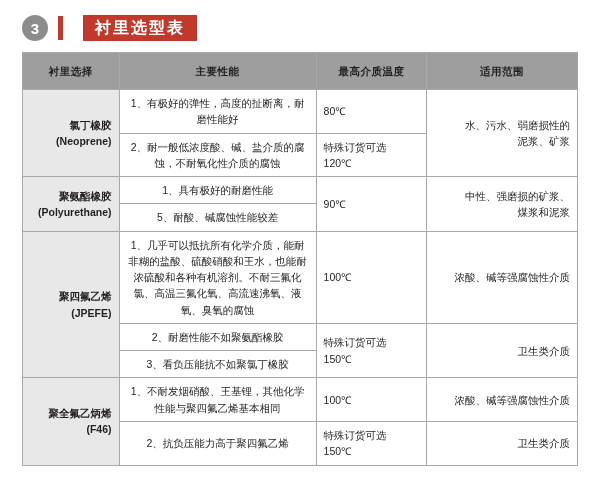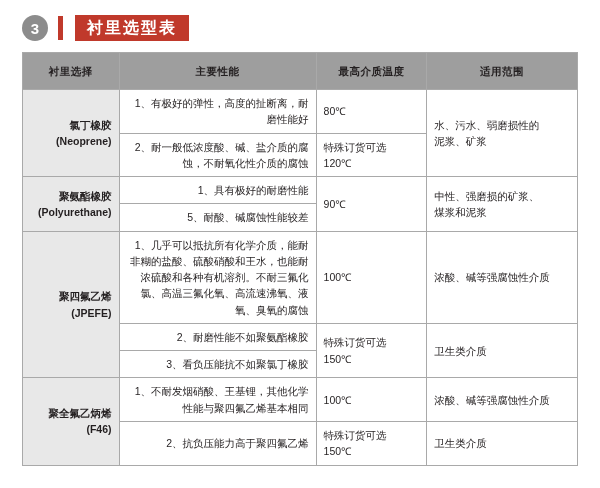--- a/index.html
+++ b/index.html
@@ -52,21 +52,21 @@
     background: #c0392b;
     flex: none;
   }
   .title-box {
     background: #c0392b;
     color: #ffffff;
     font-size: 16px;
     font-weight: bold;
     letter-spacing: 2px;
     padding: 4px 12px 5px 12px;
-    margin-left: 12px;
+    margin-left: 20px;
     line-height: 1.1;
   }
   
   .table-wrap {
     padding: 8px 22px 0 22px;
   }
   table.spec {
     border-collapse: collapse;
     width: 556px;
     table-layout: fixed;
@@ -95,27 +95,27 @@
   .col-4 { width: 150px; }
 
   td.lining {
     background: #e8e8e8;
     text-align: right;
     font-weight: bold;
     font-size: 10.5px;
     line-height: 1.5;
   }
   td.perf {
-    text-align: right;
+    text-align: center;
   }
   td.temp {
     text-align: left;
   }
   td.scope {
-    text-align: left;
+    text-align: right;
     padding-left: 10px;
   }
 </style>
 </head>
 <body>
 
 <div class="page">
 
   <div class="header">
     <div class="badge">3</div>

